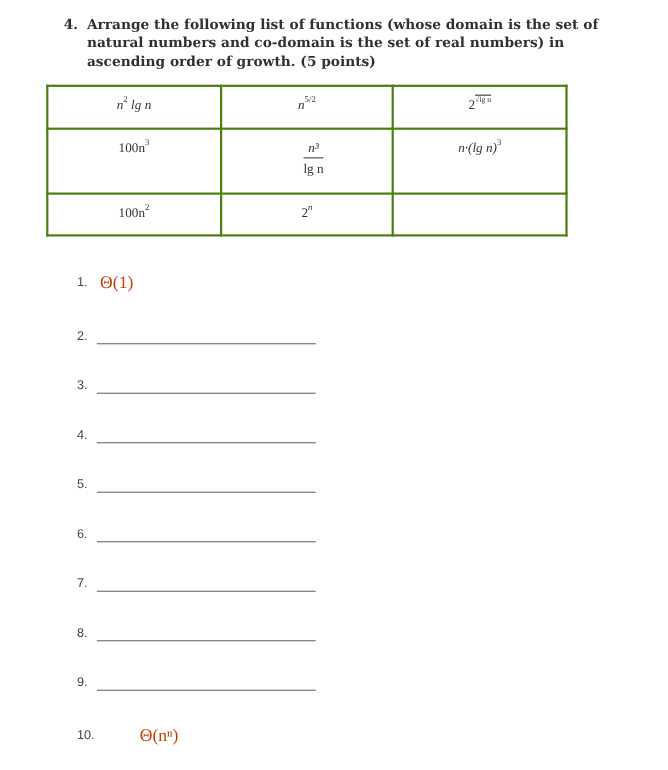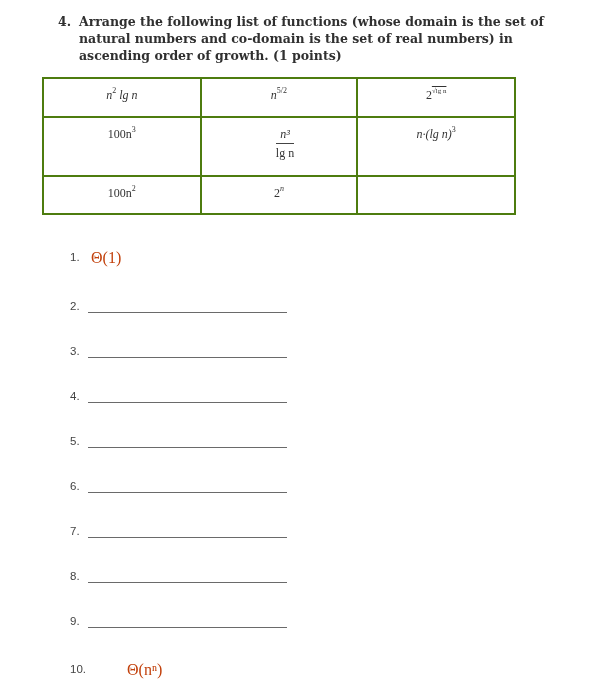--- a/index.html
+++ b/index.html
@@ -30,21 +30,21 @@
   .item .line { position:absolute; left:18px; top:12px; width:199px; border-bottom:1.5px solid #6a6a6a; }
   .item .val { position:absolute; left:20px; top:-2px; font-family:Liberation Serif, serif; font-size:16px; color:#c2410c; white-space:nowrap; }
   .item.first .val { left:21px; }
   .item.last .val { left:30px;margin-left:27px; }
 </style>
 </head>
 <body>
 
 <div class="question">
   <span class="qnum">4.</span>
-  <span class="qtext">Arrange the following list of functions (whose domain is the set of natural numbers and co-domain is the set of real numbers) in ascending order of growth. (1 points)</span>
+  <span class="qtext">Arrange the following list of functions (whose domain is the set of natural numbers and co-domain is the set of real numbers) in ascending order of growth. (5 points)</span>
 </div>
 
 <table class="funcs">
   <tbody>
       <tr class="r1">
     <td class="c1"><span class="ital">n</span><sup>2</sup><span class="ital"> lg n</span></td>
     <td class="c2"><span class="ital">n</span><sup>5/2</sup></td>
     <td class="c3"><span>2</span><sup class="root">√lg n</sup></td>
   </tr>
   <tr class="r2">

